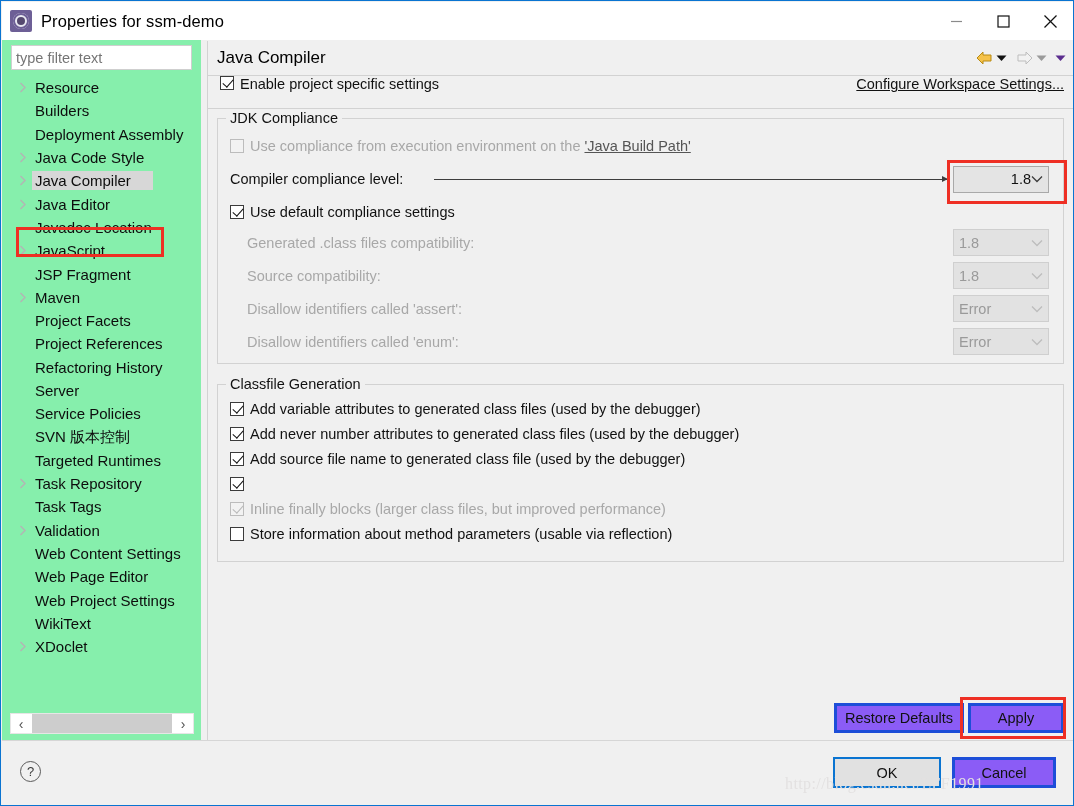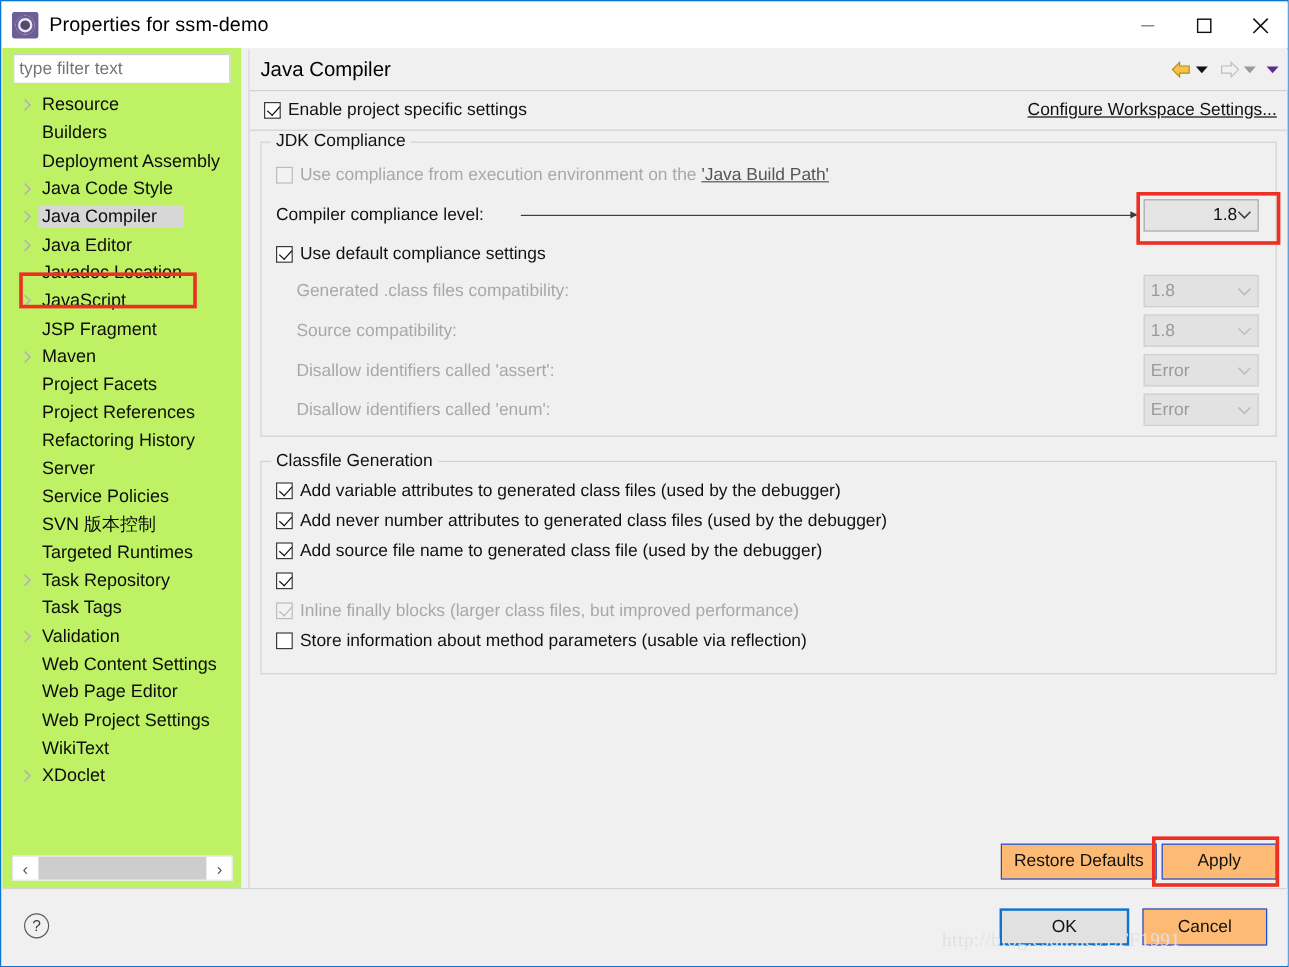--- a/index.html
+++ b/index.html
@@ -56,21 +56,21 @@
     width: 47px; height: 38px;
     display: flex; align-items: center; justify-content: center;
     color: #1a1a1a;
   }
   .win-btn svg { display: block; }
 
   
   .tree-panel {
     position: absolute; left: 1px; top: 39px;
     width: 199px; height: 702px;
-    background: #bef264;
+    background: #86efac;
   }
   .filter-box {
     position: absolute; left: 9px; top: 5px;
     width: 181px; height: 25px;
     border: 1px solid #cfcfcf;
     background: #ffffff;
     font-family: "Liberation Sans", sans-serif;
     font-size: 14.5px;
     color: #8a8a8a;
     padding: 0 4px;
@@ -143,21 +143,21 @@
     font-size: 17px; color: #000;
   }
   .nav-icons {
     margin-left: auto; display: flex; align-items: center;
     gap: 2px; padding-right: 7px;
   }
   .nav-icons .ic { display: flex; align-items: center; justify-content: center; }
 
   .enable-row {
     height: 33px;
-    display: flex; align-items: center;
+    display: flex; 
     padding: 0 9px 0 12px;
     border-bottom: 1px solid #d2d2d2;
   }
   .cb {
     width: 14px; height: 14px; flex: none;
     border: 1px solid #3b3b3b;
     background: #fff;
     position: relative;
     margin-right: 6px;
   }
@@ -225,22 +225,22 @@
     border-left: 6px solid #3d3d3d;
     border-top: 3.5px solid transparent;
     border-bottom: 3.5px solid transparent;
   }
 
   .link-inline { text-decoration: underline; color: #555; }
 
   
   .btn {
     height: 30px;
-    border: 1px solid #1d4ed8;
-    background: #fdba74;
+    border: 3px solid #1d4ed8;
+    background: #8b5cf6;
     font-family: "Liberation Sans", sans-serif;
     font-size: 14.5px; color: #111;
     display: flex; align-items: center; justify-content: center;
     cursor: pointer;
   }
   .content-buttons {
     position: absolute; right: 9px; bottom: 8px;
     display: flex; gap: 0px;
   }
   .btn-restore { width: 130px; }

